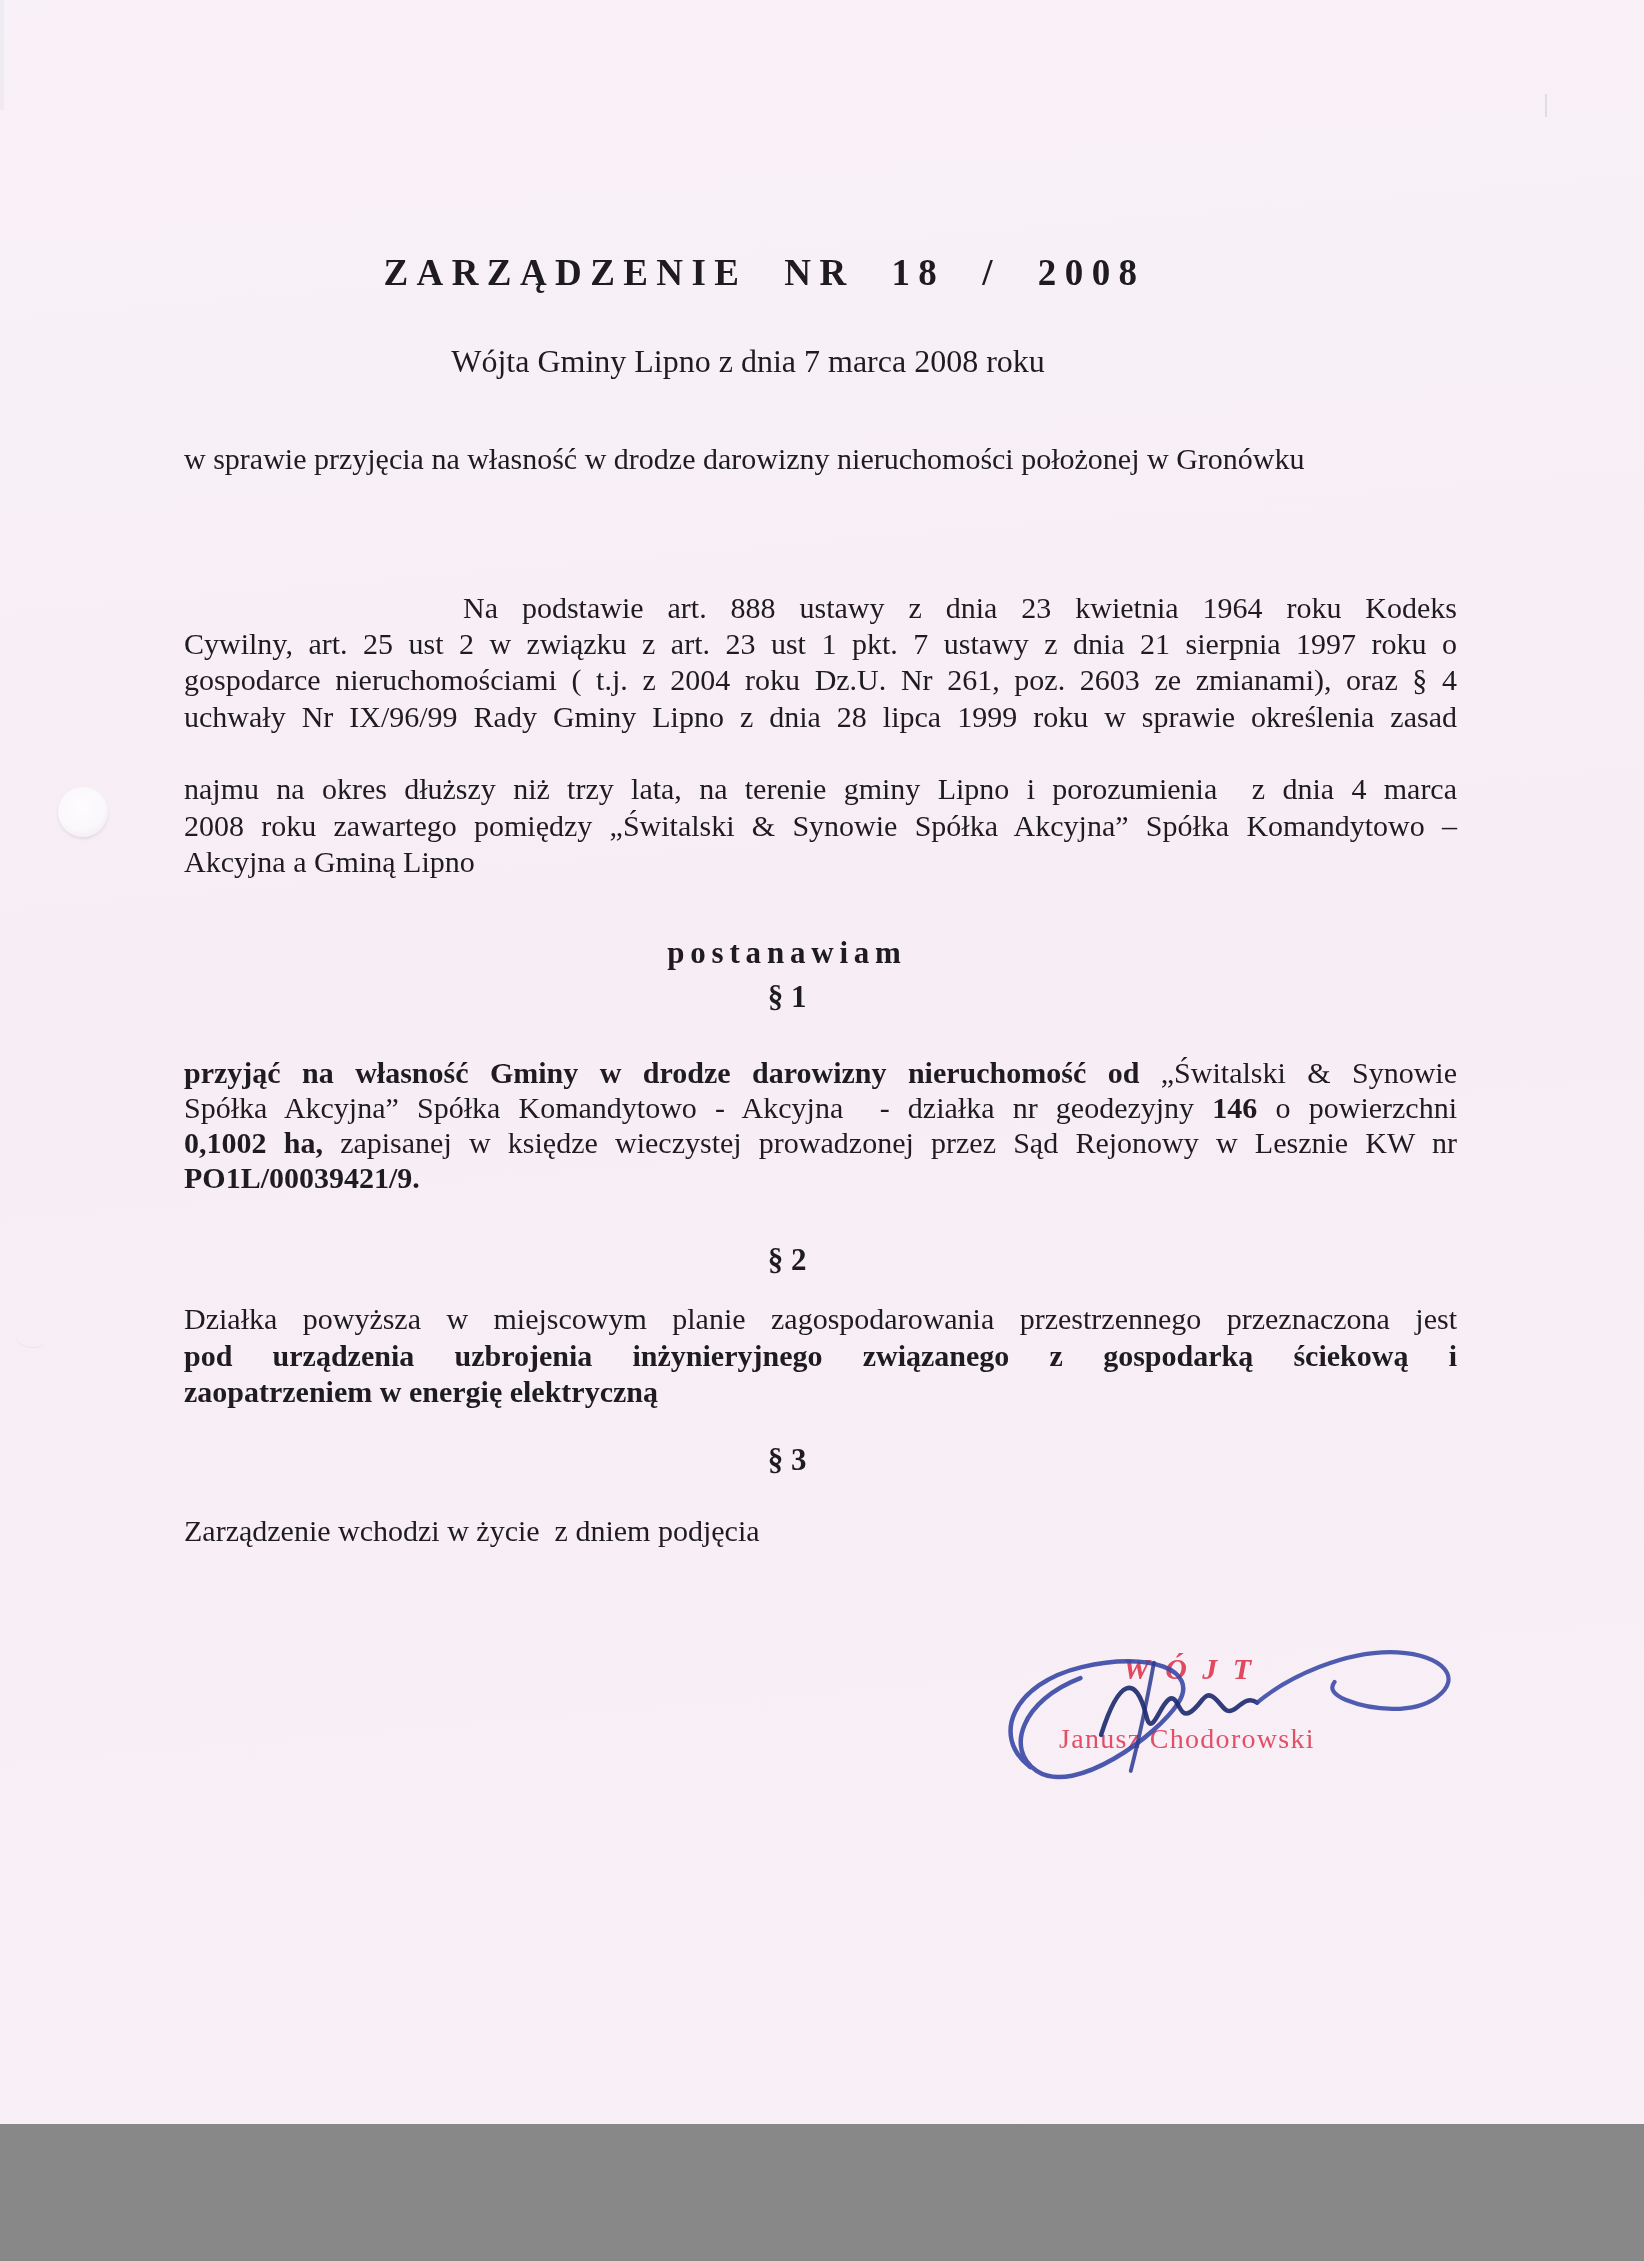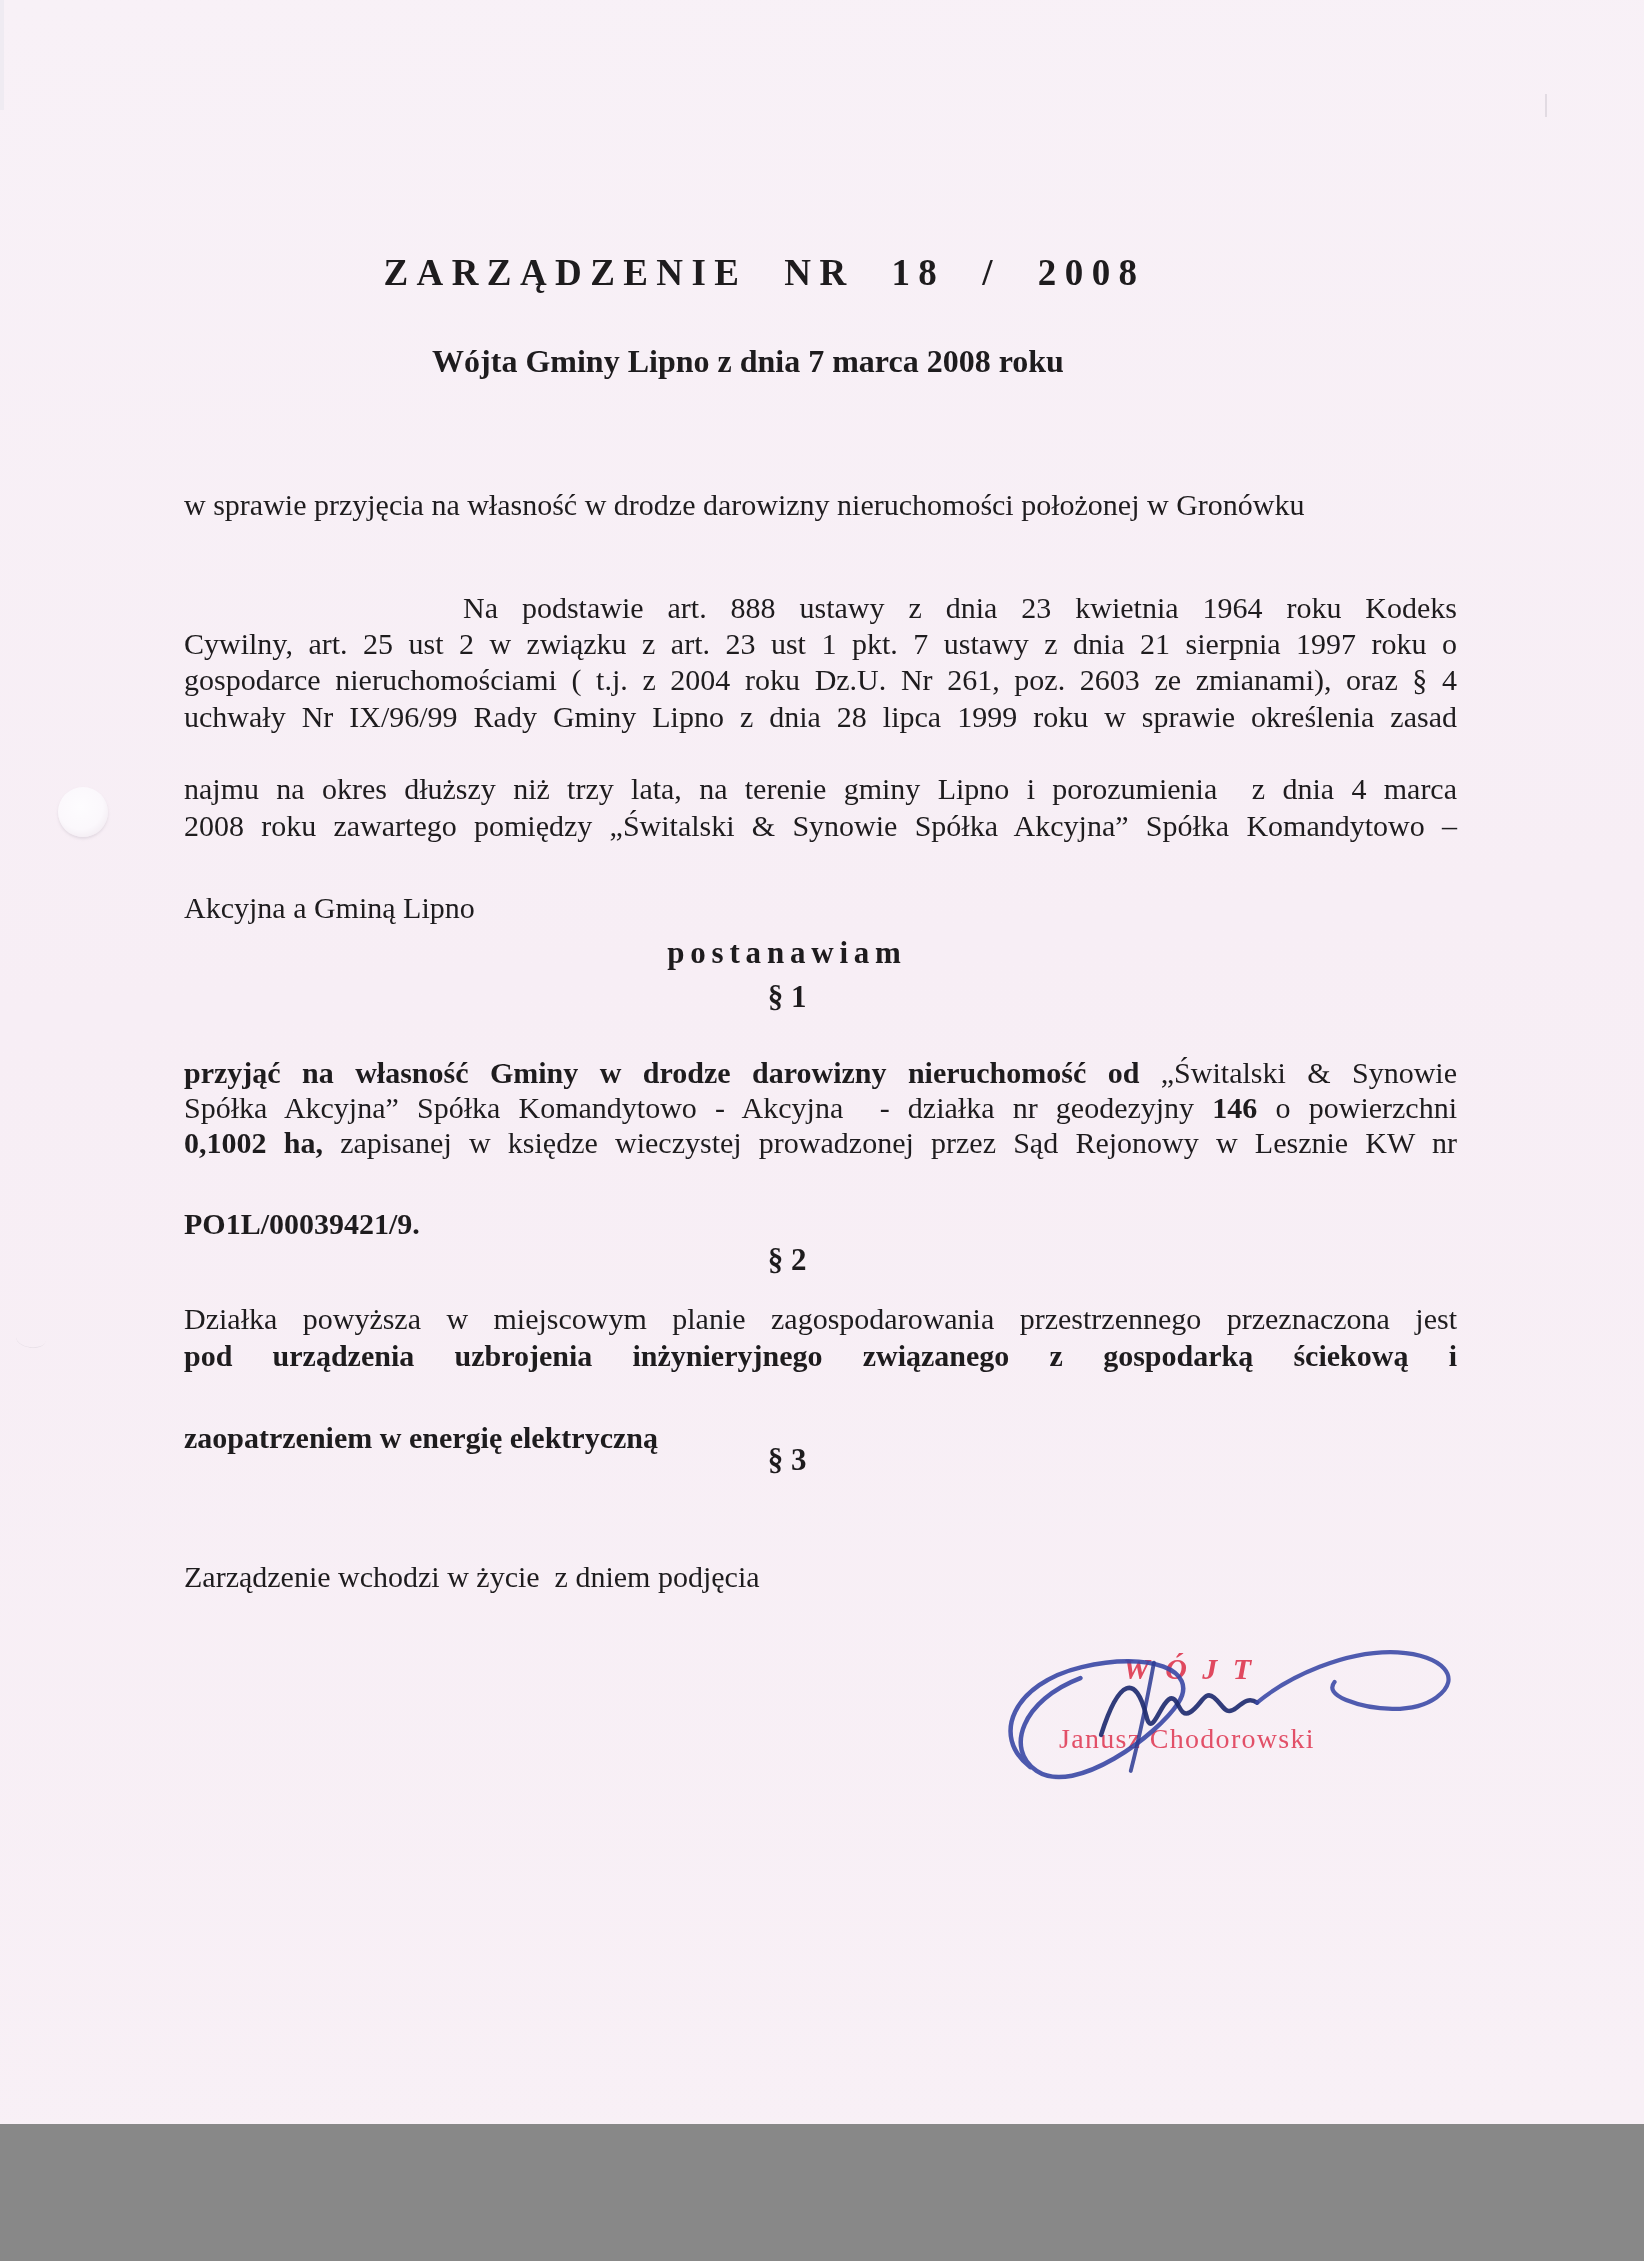--- a/index.html
+++ b/index.html
@@ -12,28 +12,28 @@
     color:#1e1c1e;
   }
   .abs{position:absolute;}
   .doc-title{
     left:184px;top:253px;width:1161px;
     text-align:center;font-weight:bold;font-size:37px;line-height:40px;
     letter-spacing:8.4px;word-spacing:19.3px;
   }
   .doc-subtitle{
     left:184px;top:344px;width:1128px;
-    text-align:center;font-weight:bold;font-size:32px;line-height:35px;
+    text-align:center;font-weight:normal;font-size:32px;line-height:35px;
   }
   .line{
     left:184px;width:1273px;height:36px;
     font-size:30px;line-height:34px;
     text-align:justify;text-align-last:justify;-moz-text-align-last:justify;text-justify:inter-word;
   }
-  .line.plain{text-align:right;text-align-last:left;margin-top:46px;-moz-text-align-last:left;}
+  .line.plain{text-align:right;text-align-last:left;-moz-text-align-last:left;}
   .indent1{padding-left:279px;width:994px;}
   .b{font-weight:bold;}
   .center-word{
     left:184px;width:1206px;text-align:center;
     font-weight:bold;font-size:31px;line-height:34px;
   }
   .resolution{letter-spacing:5.8px;}
   .stamp-title{
     left:1123px;top:1653px;width:258px;
     color:#e0495f;font-weight:bold;font-size:30px;line-height:31px;letter-spacing:15.5px;

